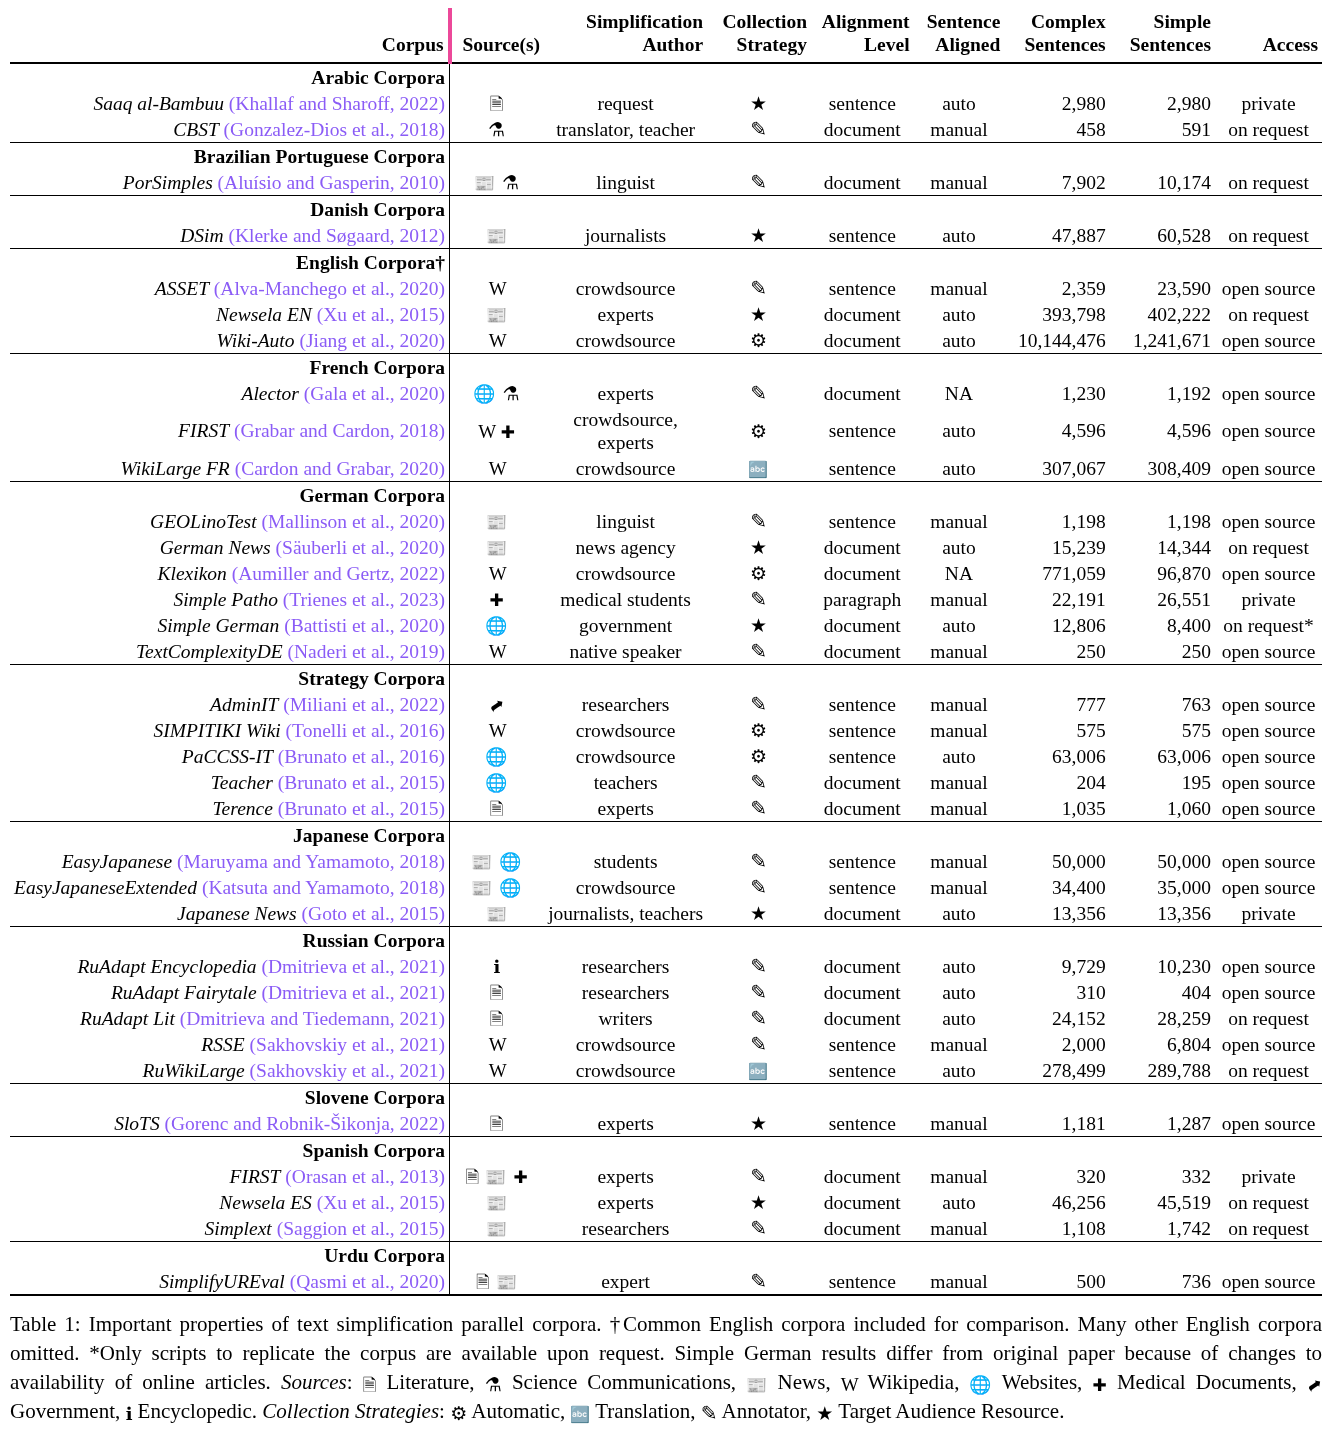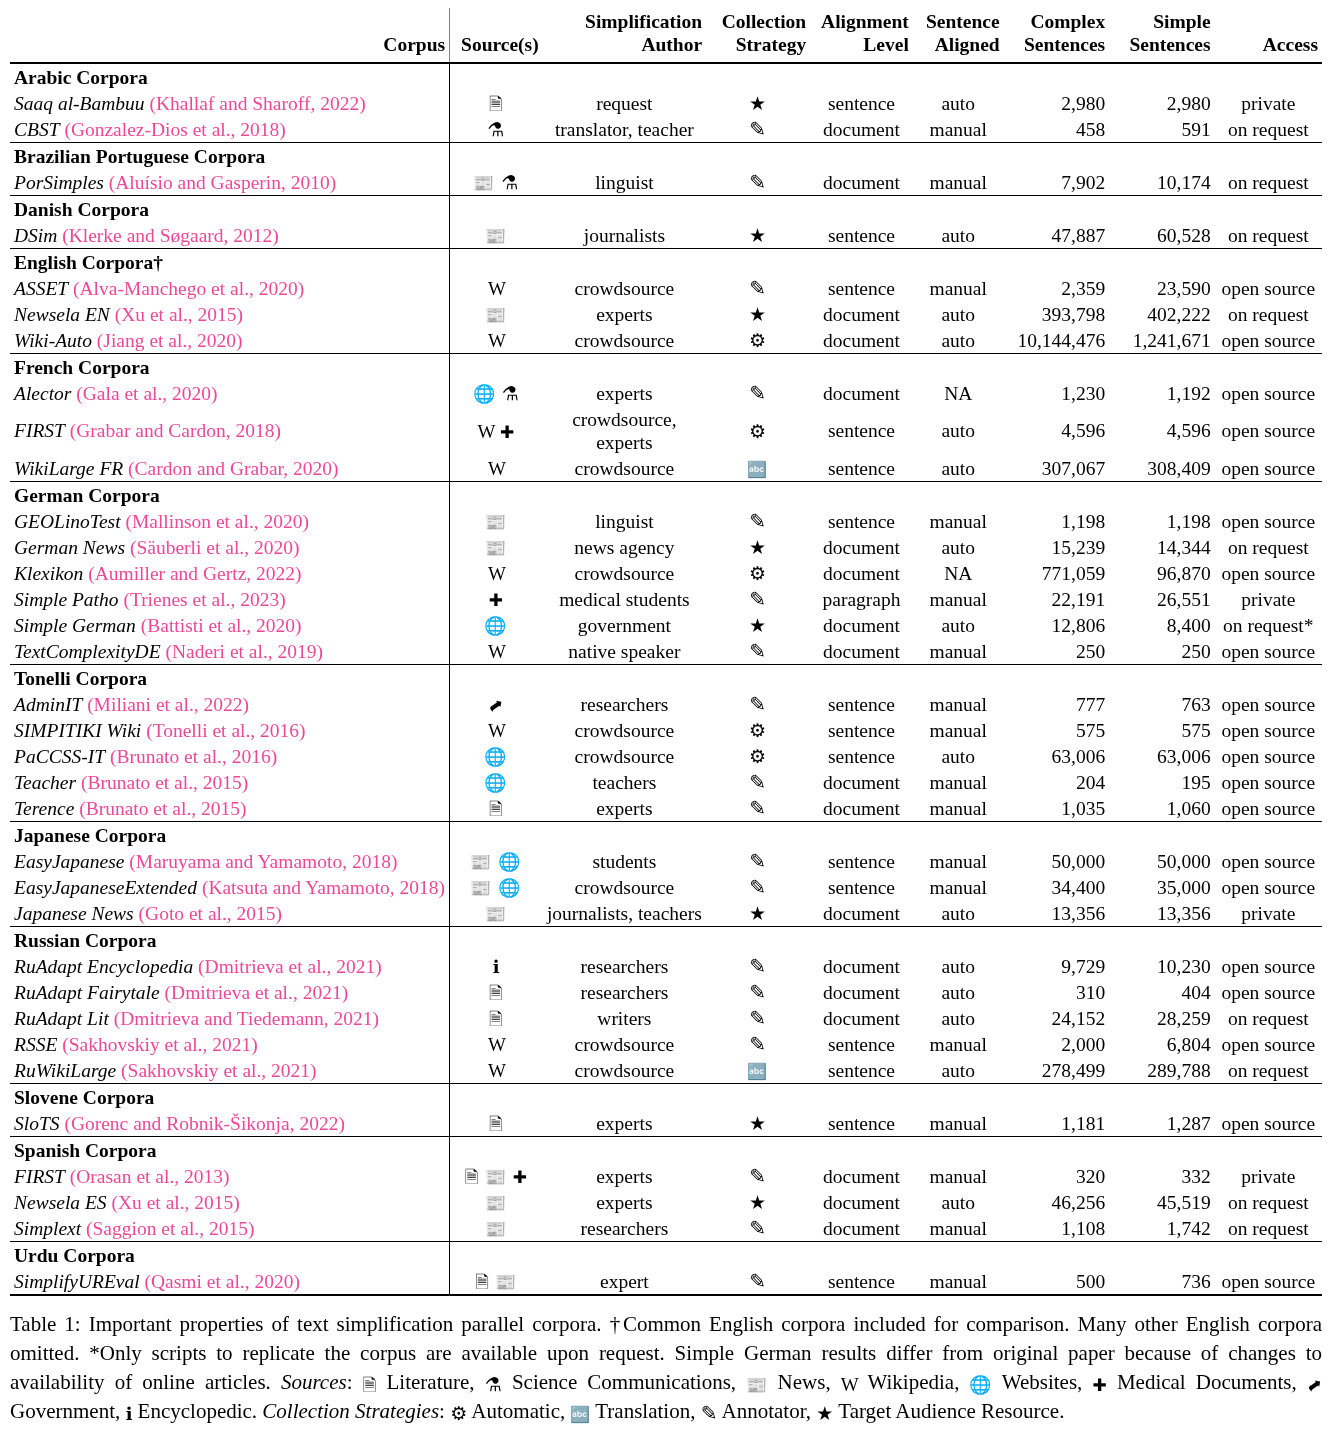--- a/index.html
+++ b/index.html
@@ -32,38 +32,38 @@
   table.corpora td {
     padding: 1.5px 4px;
     vertical-align: middle;
   }
   .rule-top td, .rule-top th { border-top: 2px solid #000; }
   .rule-bottom td { border-bottom: 2px solid #000; }
   .rule-thin td { border-top: 1px solid #000; }
   .hdr-rule th { border-bottom: 1px solid #000; }
 
   
-  .c-corpus { text-align: left; padding-left: 2px; white-space: nowrap; }
+  .c-corpus { text-align: right; padding-left: 2px; white-space: nowrap; }
   .c-source { text-align: center; border-left: 1px solid #000; width: 90px; }
   .c-author { text-align: center; width: 185px; }
   .c-strategy { text-align: center; width: 105px; }
   .c-align { text-align: center; width: 100px; }
   .c-sent { text-align: center; width: 90px; }
   .c-complex { text-align: right; width: 105px; padding-right: 10px; }
   .c-simple { text-align: right; width: 110px; padding-right: 10px; }
   .c-access { text-align: center; width: 125px; }
 
-  th.c-source { border-left: 1px solid #ec4899; }
+  th.c-source { border-left: 4px solid #ec4899; }
 
   .group-title {
     font-weight: bold;
     padding-top: 4px;
   }
   .corpus-name { font-style: italic; }
-  .cite { color: #ec4899; }
+  .cite { color: #8b5cf6; }
   .icons { letter-spacing: 1px; font-size: 18px; }
 
   
   .ic {
     display: inline-block;
     vertical-align: -2px;
     line-height: 1;
     font-family: "DejaVu Sans", sans-serif;
   }
   .ic-lit::before { content: "\1F5CE"; font-size: 17px; }
@@ -344,21 +344,21 @@
           <td class="c-source icons"><span class="ic ic-wiki"></span></td>
           <td class="c-author">native speaker</td>
           <td class="c-strategy icons"><span class="ic ic-annot"></span></td>
           <td class="c-align">document</td>
           <td class="c-sent">manual</td>
           <td class="c-complex">250</td>
           <td class="c-simple">250</td>
           <td class="c-access">open source</td>
         </tr>
         <tr class="rule-thin">
-          <td class="c-corpus group-title">Tonelli Corpora</td>
+          <td class="c-corpus group-title">Strategy Corpora</td>
           <td class="c-source"></td>
           <td class="c-author"></td>
           <td class="c-strategy"></td>
           <td class="c-align"></td>
           <td class="c-sent"></td>
           <td class="c-complex"></td>
           <td class="c-simple"></td>
           <td class="c-access"></td>
         </tr>
         <tr>

